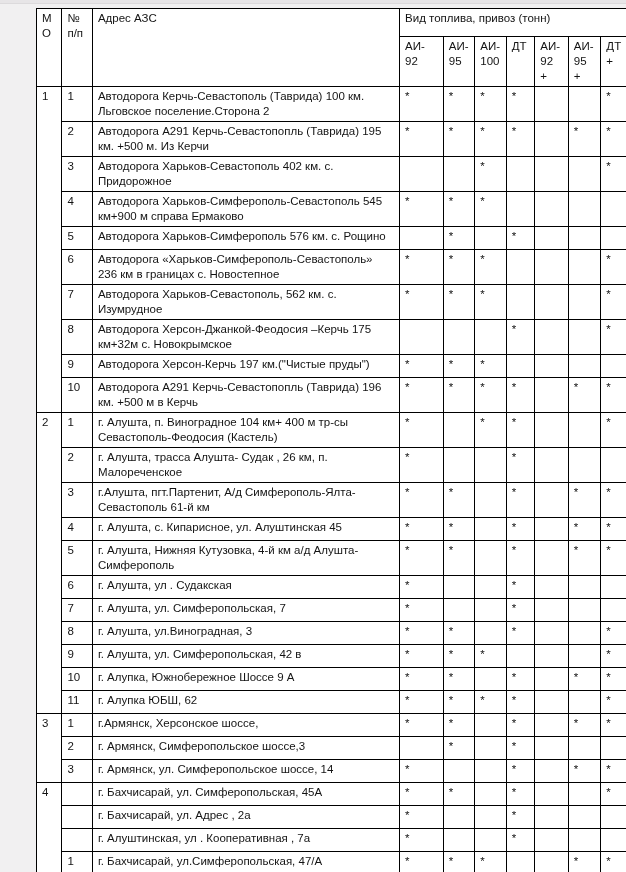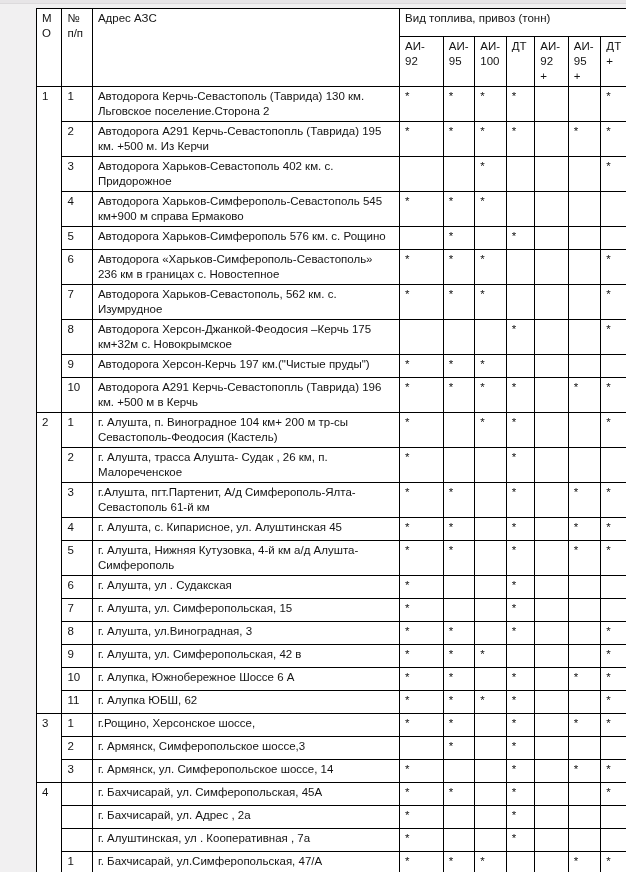--- a/index.html
+++ b/index.html
@@ -99,21 +99,21 @@
 95
 +</th>
         <th class="pre">ДТ
 +</th>
       </tr>
     </thead>
     <tbody>
         <tr>
           <td class="mo-cell" rowspan="10">1</td>
           <td class="num-cell">1</td>
-          <td class="address-cell">Автодорога  Керчь-Севастополь (Таврида) 130 км. Льговское поселение.Сторона 2</td>
+          <td class="address-cell">Автодорога  Керчь-Севастополь (Таврида) 100 км. Льговское поселение.Сторона 2</td>
           <td class="fuel-cell">*</td>
           <td class="fuel-cell">*</td>
           <td class="fuel-cell">*</td>
           <td class="fuel-cell">*</td>
           <td class="fuel-cell"></td>
           <td class="fuel-cell"></td>
           <td class="fuel-cell">*</td>
         </tr>
         <tr>
           <td class="num-cell">2</td>
@@ -210,21 +210,21 @@
           <td class="fuel-cell">*</td>
           <td class="fuel-cell">*</td>
           <td class="fuel-cell">*</td>
           <td class="fuel-cell"></td>
           <td class="fuel-cell">*</td>
           <td class="fuel-cell">*</td>
         </tr>
         <tr>
           <td class="mo-cell" rowspan="11">2</td>
           <td class="num-cell">1</td>
-          <td class="address-cell">г. Алушта, п. Виноградное 104 км+ 200 м тр-сы Севастополь-Феодосия (Кастель)</td>
+          <td class="address-cell">г. Алушта, п. Виноградное 104 км+ 400 м тр-сы Севастополь-Феодосия (Кастель)</td>
           <td class="fuel-cell">*</td>
           <td class="fuel-cell"></td>
           <td class="fuel-cell">*</td>
           <td class="fuel-cell">*</td>
           <td class="fuel-cell"></td>
           <td class="fuel-cell"></td>
           <td class="fuel-cell">*</td>
         </tr>
         <tr>
           <td class="num-cell">2</td>
@@ -276,21 +276,21 @@
           <td class="fuel-cell">*</td>
           <td class="fuel-cell"></td>
           <td class="fuel-cell"></td>
           <td class="fuel-cell">*</td>
           <td class="fuel-cell"></td>
           <td class="fuel-cell"></td>
           <td class="fuel-cell"></td>
         </tr>
         <tr>
           <td class="num-cell">7</td>
-          <td class="address-cell">г. Алушта, ул. Симферопольская, 15</td>
+          <td class="address-cell">г. Алушта, ул. Симферопольская, 7</td>
           <td class="fuel-cell">*</td>
           <td class="fuel-cell"></td>
           <td class="fuel-cell"></td>
           <td class="fuel-cell">*</td>
           <td class="fuel-cell"></td>
           <td class="fuel-cell"></td>
           <td class="fuel-cell"></td>
         </tr>
         <tr>
           <td class="num-cell">8</td>
@@ -309,21 +309,21 @@
           <td class="fuel-cell">*</td>
           <td class="fuel-cell">*</td>
           <td class="fuel-cell">*</td>
           <td class="fuel-cell"></td>
           <td class="fuel-cell"></td>
           <td class="fuel-cell"></td>
           <td class="fuel-cell">*</td>
         </tr>
         <tr>
           <td class="num-cell">10</td>
-          <td class="address-cell">г. Алупка, Южнобережное Шоссе 6 А</td>
+          <td class="address-cell">г. Алупка, Южнобережное Шоссе 9 А</td>
           <td class="fuel-cell">*</td>
           <td class="fuel-cell">*</td>
           <td class="fuel-cell"></td>
           <td class="fuel-cell">*</td>
           <td class="fuel-cell"></td>
           <td class="fuel-cell">*</td>
           <td class="fuel-cell">*</td>
         </tr>
         <tr>
           <td class="num-cell">11</td>
@@ -332,21 +332,21 @@
           <td class="fuel-cell">*</td>
           <td class="fuel-cell">*</td>
           <td class="fuel-cell">*</td>
           <td class="fuel-cell"></td>
           <td class="fuel-cell"></td>
           <td class="fuel-cell">*</td>
         </tr>
         <tr>
           <td class="mo-cell" rowspan="3">3</td>
           <td class="num-cell">1</td>
-          <td class="address-cell">г.Рощино, Херсонское шоссе,</td>
+          <td class="address-cell">г.Армянск, Херсонское шоссе,</td>
           <td class="fuel-cell">*</td>
           <td class="fuel-cell">*</td>
           <td class="fuel-cell"></td>
           <td class="fuel-cell">*</td>
           <td class="fuel-cell"></td>
           <td class="fuel-cell">*</td>
           <td class="fuel-cell">*</td>
         </tr>
         <tr>
           <td class="num-cell">2</td>

